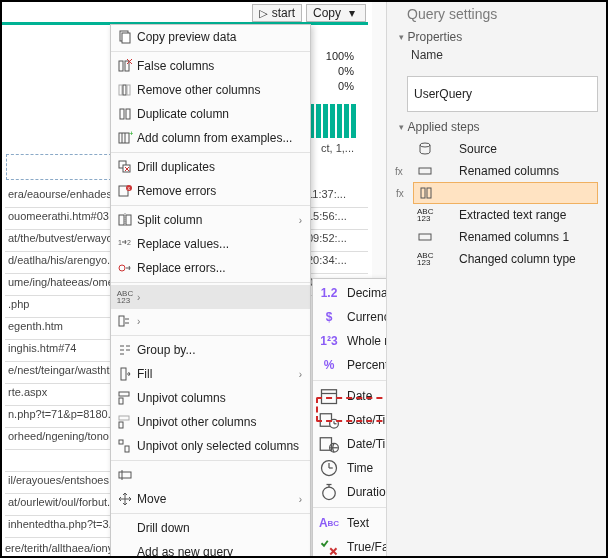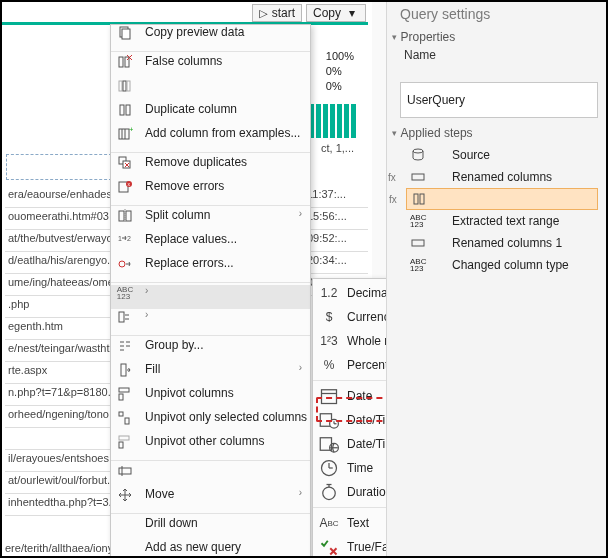--- a/index.html
+++ b/index.html
@@ -5,53 +5,53 @@
 * { box-sizing: border-box; margin: 0; padding: 0; }
 body { font-family: 'Segoe UI', Tahoma, sans-serif; font-size: 12px; color: #232323; background: #fff; width: 608px; height: 558px; overflow: hidden; position: relative; border: 2px solid #000; }
 .canvas { position: relative; width: 604px; height: 554px; background: #f9f9f9; }
 
 
 .left-pane { position:absolute; left:0; top:0; width:370px; height:554px; background:#fff; }
 .topbar { position:absolute; right:6px; top:2px; display:flex; align-items:center; gap:4px; font-size:12px; }
 .topbar .btn { border:1px solid #b9b9b9; background:#f5f5f5; padding:1px 6px; display:flex; align-items:center; gap:4px; }
 .topbar .drop { width:14px; text-align:center; }
 .teal-bar { position:absolute; left:0; top:20px; width:366px; height:3px; background:#00b294; }
-.pct { position:absolute; top:48px; right:18px; text-align:left; font-size:11px; }
+.pct { position:absolute; top:48px; right:18px; text-align:right; font-size:11px; }
 .pct div { height:15px; }
 .tealblocks { position:absolute; top:102px; right:16px; display:flex; gap:2px; }
 .tealblocks span { width:5px; height:34px; background:#00b294; display:block; }
 
 .dashed { position:absolute; left:4px; top:152px; width:106px; height:26px; border:1px dashed #8aa9c7; }
 .cells { position:absolute; left:3px; top:184px; width:106px; }
 .cells div { height:22px; border-bottom:1px solid #ddd; border-right:1px solid #ddd; padding:2px 3px; font-size:11px; white-space:nowrap; overflow:hidden; color:#444; }
 .rtcol { position:absolute; left:300px; top:184px; width:66px; }
 .rtcol div { height:22px; border-bottom:1px solid #ddd; border-left:1px solid #ddd; padding:2px 4px; font-size:11px; color:#444;}
 
 
 .menu { position:absolute; left:108px; top:22px; width:201px; background:#fbfbfb; border:1px solid #c9c9c9; box-shadow:2px 2px 6px rgba(0,0,0,.2); }
-.menu .item { display:flex; height:24px; padding:0 8px 0 6px; gap:12px; position:relative; }
+.menu .item { display:flex; align-items:center; height:24px; padding:0 8px 0 6px; gap:4px; position:relative; }
 .menu .item:hover, .menu .item.hover { background:#e6e6e6; }
 .menu .sep { height:1px; background:#e2e2e2; margin:2px 0; }
 .menu .ico { width:16px; height:16px; flex:0 0 16px; display:flex; align-items:center; justify-content:center; }
 .menu .ico svg { width:16px; height:16px; }
 .menu .lbl { flex:1; font-size:12px; white-space:nowrap; }
 .menu .arrow { font-size:10px; color:#777; }
 
 
 .submenu { position:absolute; left:310px; top:276px; width:164px; background:#fbfbfb; border:1px solid #c9c9c9; box-shadow:2px 2px 6px rgba(0,0,0,.2); padding:2px 0;}
 .submenu .item { display:flex; align-items:center; height:24px; padding:0 10px 0 6px; gap:8px; }
 .submenu .sep { height:1px; background:#e2e2e2; margin:3px 0; }
-.submenu .ico { width:20px; height:16px; flex:0 0 20px; display:flex; align-items:center; justify-content:center; font-size:12px; color:#404040;}
+.submenu .ico { width:20px; height:16px; flex:0 0 20px; display:flex; align-items:center; justify-content:center; font-size:12px; color:#8b5cf6;font-weight:bold;}
 .submenu .lbl { flex:1; font-size:12px; }
 
 
 .callout { position:absolute; left:314px; top:395px; width:157px; height:25px; border:2px dashed #d02828; border-radius:2px; pointer-events:none; }
 
 
-.right-pane { position:absolute; right:0; top:0; width:220px; height:554px; background:#f4f4f4; border-left:1px solid #d7d7d7; padding:2px 8px 8px 9px; }
+.right-pane { position:absolute; right:0; top:0; width:220px; height:554px; background:#f4f4f4; border-left:1px solid #d7d7d7; padding:2px 8px 8px 16px; }
 .right-pane .title { font-size:14px; color:#7a7a7a; margin:2px 0 8px 4px; }
 .section-head { display:flex; align-items:center; gap:4px; font-size:12px; color:#555; margin:6px 0 4px -4px;}
 .section-head .tri { font-size:9px; color:#777; }
 .namebox { border:1px solid #c7c7c7; background:#fff; height:36px; padding:2px 6px; margin:0 0 8px 4px; display:flex; align-items:center; font-size:12px;}
 .steps { padding-left:10px; }
 .step { display:flex; align-items:center; height:22px; gap:24px; font-size:12px; position:relative; padding:0 4px;}
 .step.sel { background:#ffe3c2; border:1px solid #f0b060; }
 .step .sico { width:18px; display:flex; align-items:center; }
 .step .fx { position:absolute; left:-18px; font-size:10px; color:#777; }
 </style>
@@ -89,20 +89,21 @@
   <div style="position:absolute;top:140px;right:18px;font-size:11px;color:#444">ct, 1,...</div>
   <div class="dashed"></div>
   <div class="cells">
     <div>era/eaourse/enhades,...</div>
     <div>ouomeerathi.htm#03...</div>
     <div>at/the/butvest/erwayo...</div>
     <div>d/eatlha/his/arengyo...</div>
     <div>ume/ing/hateeas/ome...</div>
     <div>.php</div>
     <div>egenth.htm</div>
+    <div>inghis.htm#74</div>
     <div>e/nest/teingar/wasthth...</div>
     <div>rte.aspx</div>
     <div>n.php?t=71&amp;p=8180...</div>
     <div>orheed/ngening/tono...</div>
     <div></div>
     <div>il/erayoues/entshoes,...</div>
     <div>at/ourlewit/oul/forbut...</div>
     <div>inhentedtha.php?t=3...</div>
   </div>
   <div style="position:absolute;left:3px;top:540px;width:360px;font-size:11px;color:#444;white-space:nowrap;overflow:hidden">ere/terith/allthaea/ionyouarewa.php?t=17&amp;p=...   1993-03-08</div>
@@ -138,20 +139,21 @@
         <span class="lbl">False columns</span>
       </div>
   <div class="item">
         <span class="ico">
           <svg viewBox="0 0 16 16">
             <rect x="2" y="3" width="3" height="10" fill="none" stroke="#aaa"></rect>
             <rect x="6" y="3" width="3" height="10" fill="none" stroke="#555"></rect>
             <rect x="10" y="3" width="3" height="10" fill="none" stroke="#aaa"></rect>
           </svg>
         </span>
+        <span class="lbl">Remove other columns</span>
       </div>
   <div class="item">
         <span class="ico">
           <svg viewBox="0 0 16 16">
             <rect x="3" y="3" width="4" height="10" fill="none" stroke="#555"></rect>
             <rect x="9" y="3" width="4" height="10" fill="none" stroke="#555"></rect>
           </svg>
         </span>
         <span class="lbl">Duplicate column</span>
       </div>
@@ -169,21 +171,21 @@
   <div class="sep"></div>
   <div class="item">
         <span class="ico">
           <svg viewBox="0 0 16 16">
             <rect x="2" y="2" width="7" height="7" fill="none" stroke="#555"></rect>
             <rect x="6" y="6" width="7" height="7" fill="#fff" stroke="#555"></rect>
             <line x1="8" y1="8" x2="12" y2="12" stroke="#c33"></line>
             <line x1="12" y1="8" x2="8" y2="12" stroke="#c33"></line>
           </svg>
         </span>
-        <span class="lbl">Remove duplicates</span>
+        <span class="lbl">Drill duplicates</span>
       </div>
   <div class="item">
         <span class="ico">
           <svg viewBox="0 0 16 16">
             <rect x="2" y="3" width="9" height="10" fill="none" stroke="#555"></rect>
             <circle cx="12" cy="5" r="3" fill="#c33"></circle>
             <text x="10.5" y="7" font-size="5" fill="#fff">x</text>
           </svg>
         </span>
         <span class="lbl">Remove errors</span>
@@ -259,34 +261,34 @@
           <svg viewBox="0 0 16 16">
             <rect x="2" y="2" width="10" height="4" fill="none" stroke="#555"></rect>
             <rect x="2" y="8" width="4" height="6" fill="none" stroke="#555"></rect>
           </svg>
         </span>
         <span class="lbl">Unpivot columns</span>
       </div>
   <div class="item">
         <span class="ico">
           <svg viewBox="0 0 16 16">
+            <rect x="2" y="2" width="10" height="4" fill="none" stroke="#aaa"></rect>
+            <rect x="2" y="8" width="4" height="6" fill="none" stroke="#555"></rect>
+          </svg>
+        </span>
+        <span class="lbl">Unpivot other columns</span>
+      </div>
+  <div class="item">
+        <span class="ico">
+          <svg viewBox="0 0 16 16">
             <rect x="2" y="2" width="4" height="4" fill="none" stroke="#555"></rect>
             <rect x="8" y="8" width="4" height="6" fill="none" stroke="#555"></rect>
           </svg>
         </span>
         <span class="lbl">Unpivot only selected columns</span>
-      </div>
-  <div class="item">
-        <span class="ico">
-          <svg viewBox="0 0 16 16">
-            <rect x="2" y="2" width="10" height="4" fill="none" stroke="#aaa"></rect>
-            <rect x="2" y="8" width="4" height="6" fill="none" stroke="#555"></rect>
-          </svg>
-        </span>
-        <span class="lbl">Unpivot other columns</span>
       </div>
   <div class="sep"></div>
   <div class="item">
         <span class="ico">
           <svg viewBox="0 0 16 16">
             <rect x="2" y="5" width="12" height="6" fill="none" stroke="#555"></rect>
             <line x1="5" y1="3" x2="5" y2="13" stroke="#555"></line>
           </svg>
         </span>
       </div>
@@ -398,21 +400,21 @@
 </div>
 
 <div class="callout"></div>
 
 <div class="right-pane">
   <div class="title">Query settings</div>
   <div class="section-head">
         <span class="tri">▾</span>
         <span>Properties</span>
       </div>
-  <div style="font-size:12px;margin:2px 0 20px 8px;color:#333">Name</div>
+  <div style="font-size:12px;margin:2px 0 14px 8px;color:#333">Name</div>
   <div class="namebox">
         <span>UserQuery</span>
       </div>
   <div class="section-head">
         <span class="tri">▾</span>
         <span>Applied steps</span>
       </div>
   <div class="steps">
     <div class="step">
           <span class="sico">

